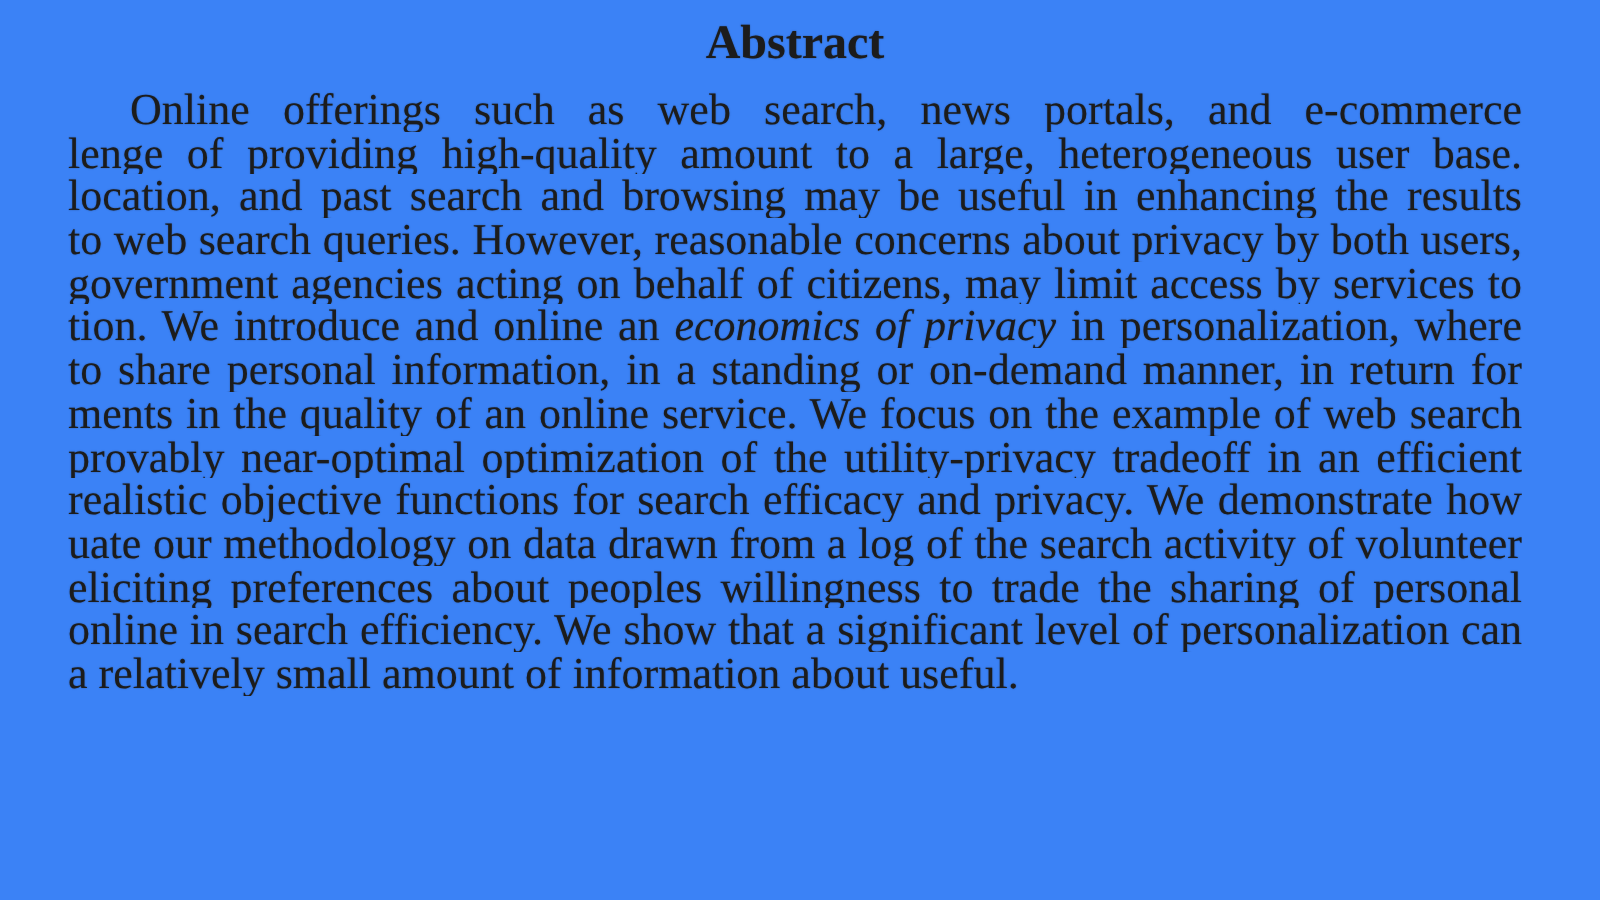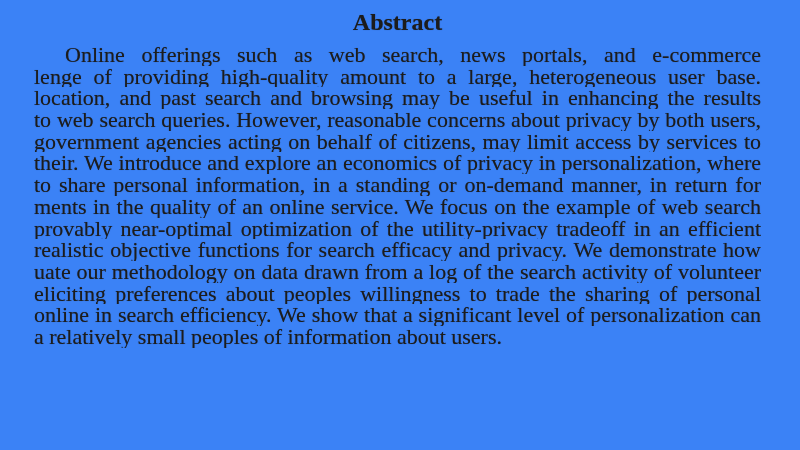--- a/index.html
+++ b/index.html
@@ -42,36 +42,36 @@
   
   .line:not(.last)::after {
     content: "";
     display: inline-block;
     width: 100%;
     height: 0;
   }
   .line.indent { text-indent: 31px; }
   .line.last { text-align-last: left; }
   .line.last::after { content: none; }
-  .it { }
+  .it { font-style: italic; }
 </style>
 </head>
 <body>
 
 <div class="page">
   <div class="title">Abstract</div>
   <div class="abstract-body" id="abstract-body">
       <div class="line indent"><span>Online offerings such as web search, news portals, and e-commerce applications face the chal-</span></div>
       <div class="line"><span>lenge of providing high-quality amount to a large, heterogeneous user base. Recent efforts have</span></div>
       <div class="line"><span>location, and past search and browsing may be useful in enhancing the results offered in response</span></div>
       <div class="line"><span>to web search queries. However, reasonable concerns about privacy by both users, providers, and</span></div>
       <div class="line"><span>government agencies acting on behalf of citizens, may limit access by services to such informa-</span></div>
-      <div class="line"><span>their. We introduce and explore an </span><span class="it">economics of privacy</span><span> in personalization, where large can opt</span></div>
+      <div class="line"><span>tion. We introduce and online an </span><span class="it">economics of privacy</span><span> in personalization, where large can opt</span></div>
       <div class="line"><span>to share personal information, in a standing or on-demand manner, in return for expected enhance-</span></div>
       <div class="line"><span>ments in the quality of an online service. We focus on the example of web search and formulate</span></div>
       <div class="line"><span>provably near-optimal optimization of the utility-privacy tradeoff in an efficient manner. We eval-</span></div>
       <div class="line"><span>realistic objective functions for search efficacy and privacy. We demonstrate how we can find a</span></div>
       <div class="line"><span>uate our methodology on data drawn from a log of the search activity of volunteer participants.</span></div>
       <div class="line"><span>eliciting preferences about peoples willingness to trade the sharing of personal data in returns for</span></div>
       <div class="line"><span>online in search efficiency. We show that a significant level of personalization can be achieved using</span></div>
-      <div class="line last"><span>a relatively small peoples of information about users.</span></div>
+      <div class="line last"><span>a relatively small amount of information about useful.</span></div>
     </div>
 </div>
 
 </body></html>

